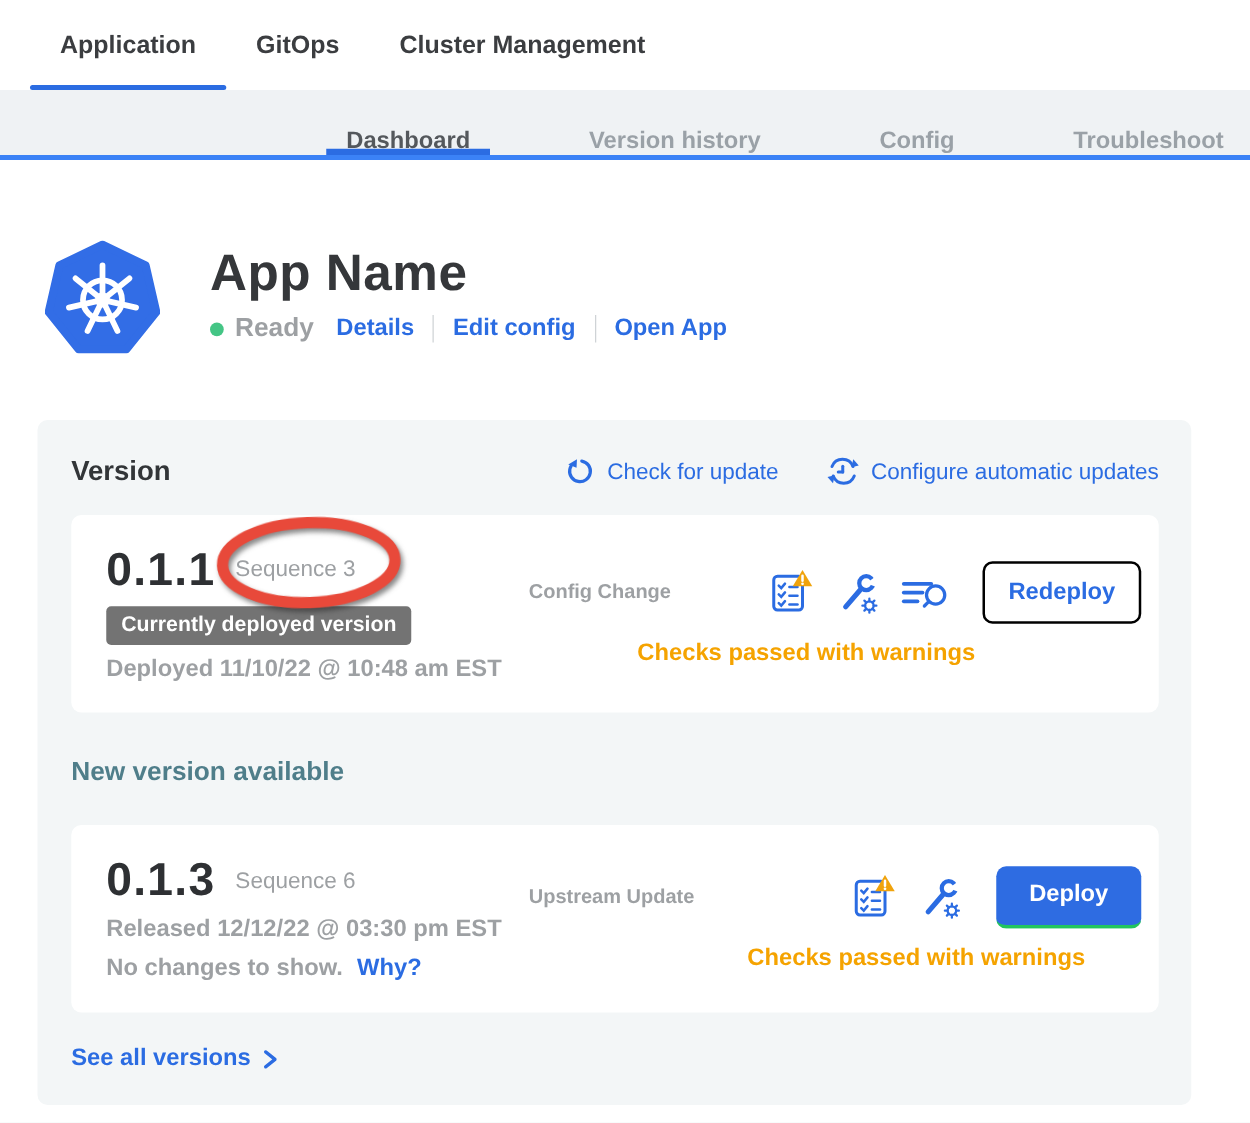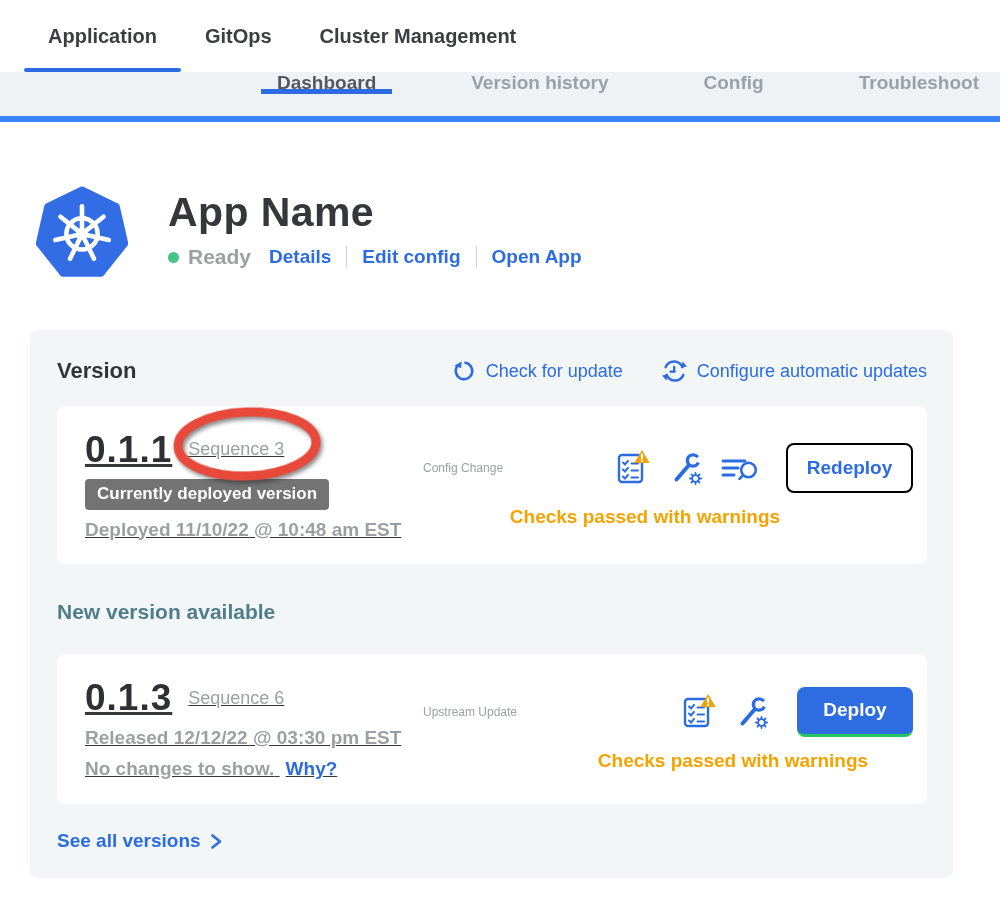--- a/index.html
+++ b/index.html
@@ -17,22 +17,22 @@
     position:relative; padding:0 24px; display:flex; align-items:center;
     font-size:20px; font-weight:700; color:#3b3d40; cursor:pointer; white-space:nowrap;
   }
   .nav1-tab.active::after {
     content:""; position:absolute; left:0; right:0; bottom:0; height:4px;
     background:#2b6ce2; border-radius:2px;
   }
 
   
   .nav2 {
-    height:50px; background:#eff2f4; border-bottom:6px solid #3b82f6;
-    display:flex; align-items:flex-start; padding-left:261px; gap:63px;
+    height:56px; background:#eff2f4; border-bottom:4px solid #3b82f6;
+    display:flex; align-items:flex-end; padding-left:261px; gap:63px;
     overflow:hidden; white-space:nowrap;
   }
   .nav2-tab {
     position:relative; padding:0 16px; display:flex; align-items:center; flex:0 0 auto;
     font-size:19px; font-weight:700; color:#9aa1a7; cursor:pointer;
   }
   .nav2-tab.active { color:#54585c; }
   .nav2-tab.active::after {
     content:""; position:absolute; left:0; right:0; bottom:0; height:5px;
     background:#2b6ce2;
@@ -57,34 +57,34 @@
   .panel-header { display:flex; justify-content:space-between; align-items:center; height:30px; }
   .panel-title { font-size:22px; font-weight:700; color:#323538; }
   .panel-links { display:flex; align-items:center; gap:38px; }
   .plink { display:flex; align-items:center; gap:9px; color:#2b6ce2; font-size:18px; font-weight:400; cursor:pointer; white-space:nowrap; }
 
   .card {
     position:relative; background:#fff; border-radius:8px;
     display:flex; align-items:center; padding:0 14px; height:158px; margin-top:20px;
   }
   .card.second { height:150px; margin-top:30px; }
-  .card-left { width:352px; flex:0 0 auto; padding-left:14px;text-decoration:underline; }
+  .card-left { width:352px; flex:0 0 auto; padding-left:14px; }
   .vrow { display:flex; align-items:center; }
   .vnum { font-size:37px; line-height:40px; font-weight:800; color:#2e3033; letter-spacing:1px; }
   .vseq { font-size:18px; font-weight:500; color:#9da0a3; margin-left:16px; }
   .badge {
     display:inline-block; margin-top:9px; background:#737373; color:#fff;
     font-size:17px; font-weight:700; padding:5px 12px 6px; border-radius:4px;
   }
   .meta { margin-top:9px; font-size:19px; font-weight:700; color:#9da0a3; }
   .meta .why { margin-left:6px; }
 
   .card-right { flex:1; display:flex; flex-direction:column; }
   .cr-top { display:flex; align-items:center; }
-  .source { font-size:12px; font-weight:400; color:#9da0a3; white-space:nowrap; }
+  .source { font-size:16px; font-weight:700; color:#9da0a3; white-space:nowrap; }
   .icons { display:flex; align-items:center; gap:18px; margin-left:auto; margin-right:28px; }
   .icon-btn { cursor:pointer; display:flex; align-items:center; }
   .btn-outline {
     width:127px; height:50px; border:2px solid #000000; border-radius:8px; background:#fff;
     color:#2b6ce2; font-size:19px; font-weight:700; cursor:pointer;
     display:flex; align-items:center; justify-content:center;
     font-family:inherit;
   }
   .btn-solid {
     width:116px; height:50px; border:none; border-bottom:3px solid #22c55e; border-radius:8px;

